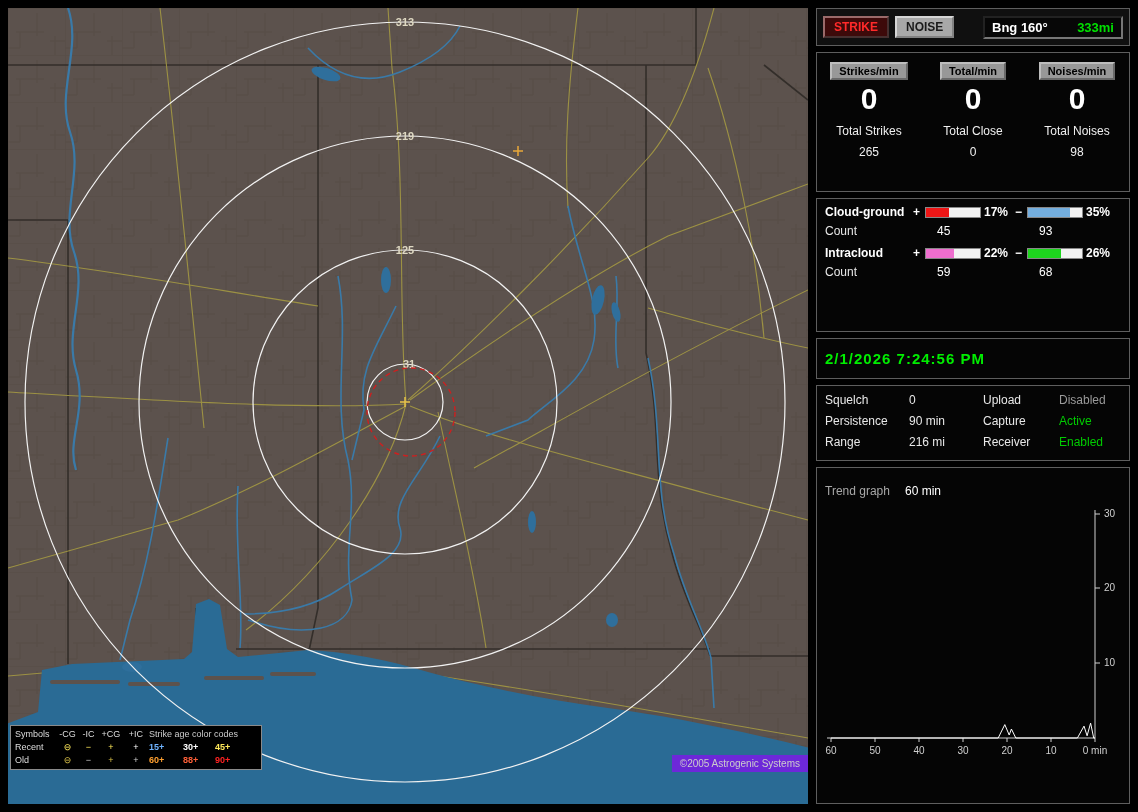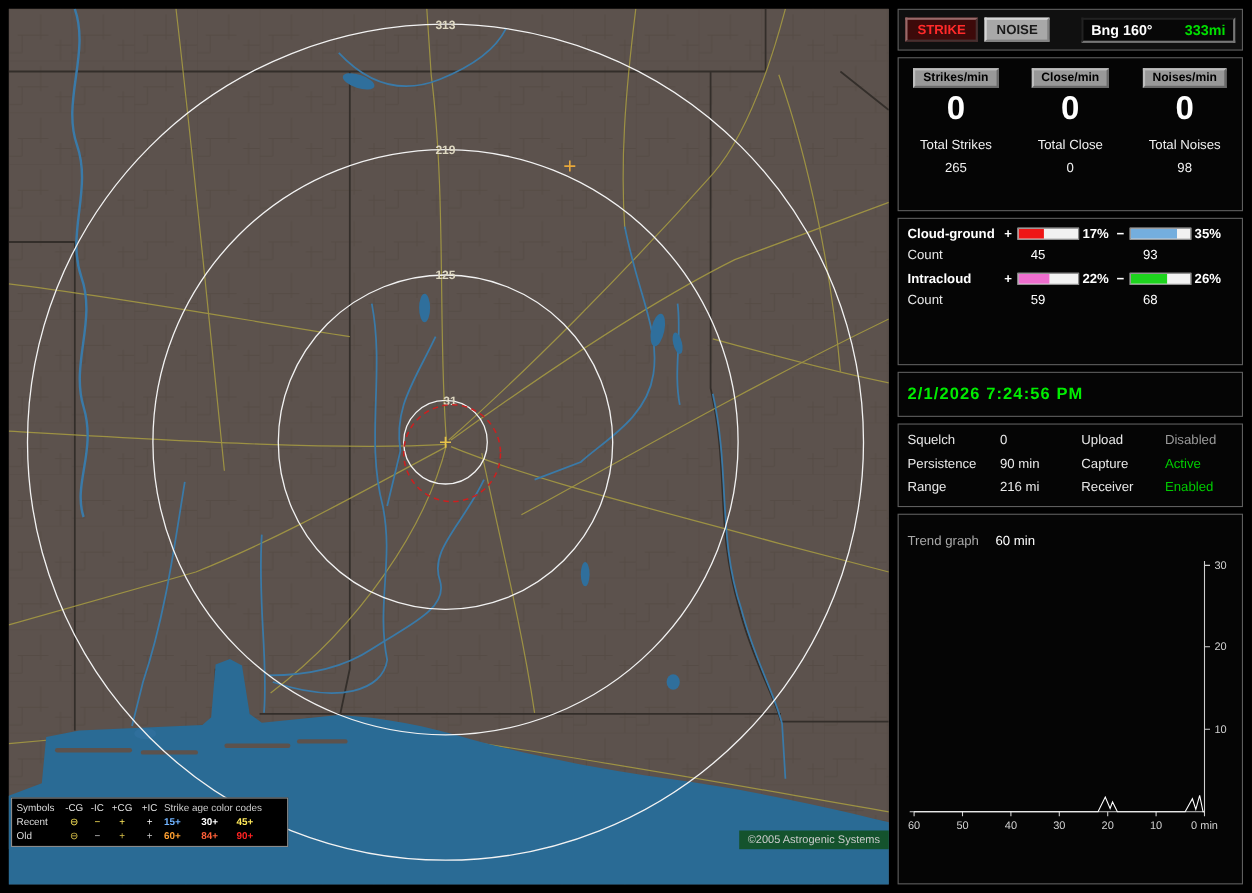--- a/index.html
+++ b/index.html
@@ -11,21 +11,21 @@
   .map-wrap{position:absolute;left:8px;top:8px;width:800px;height:764px;background:#5c524d;}
   .map-wrap svg{display:block}
   .legend{position:absolute;left:2px;bottom:2px;width:252px;background:#000;
           border:1px solid #8a8a8a;padding:2px 4px;font-size:9px;line-height:13px;}
   .lg-row{display:grid;grid-template-columns:42px 21px 21px 24px 26px 34px 32px 40px;align-items:center;}
   .lg-label{color:#dddddd}
   .lg-hdr{color:#dddddd}
   .lg-age-header{grid-column:6 / span 3;color:#cccccc}
   .lg-sym{font-weight:normal;text-align:center}
   .lg-age{font-weight:bold}
-  .copyright{position:absolute;right:0;bottom:0;background:#14532d;color:#cccccc;
+  .copyright{position:absolute;right:0;bottom:0;background:#6d28d9;color:#cccccc;
              font-size:10px;padding:3px 8px;}
 
   
   .panel{position:absolute;left:816px;top:8px;width:314px;height:796px;
          display:flex;flex-direction:column;gap:6px;}
   .box{background:#050505;border:1px solid #5e5e5e;}
 
   
   .toolbar{height:38px;display:flex;align-items:center;padding:0 6px;gap:6px;background:#101010;}
   .btn-strike{background:#3d0a0a;color:#ff2a2a;border:2px outset #9a6a6a;
@@ -191,21 +191,21 @@
       <span class="lg-age" style="color: rgb(255, 255, 255);">30+</span>
       <span class="lg-age" style="color: rgb(255, 233, 90);">45+</span>
     </div>
     <div class="lg-row">
       <span class="lg-label">Old</span>
       <span class="lg-sym" style="color: rgb(216, 192, 72);">⊖</span>
       <span class="lg-sym" style="color: rgb(204, 204, 204);">−</span>
       <span class="lg-sym" style="color: rgb(216, 192, 72);">+</span>
       <span class="lg-sym" style="color: rgb(204, 204, 204);">+</span>
       <span class="lg-age" style="color: rgb(255, 160, 48);">60+</span>
-      <span class="lg-age" style="color: rgb(255, 96, 56);">84+</span>
+      <span class="lg-age" style="color: rgb(255, 96, 56);">88+</span>
       <span class="lg-age" style="color: rgb(255, 34, 34);">90+</span>
     </div>
   </div>
 
   <div class="copyright">©2005 Astrogenic Systems</div>
 </div>
 
 <div class="panel">
 
   <div class="box toolbar">
@@ -218,21 +218,21 @@
   </div>
 
   <div class="box stats">
     <div class="counter-col">
       <span class="chip">Strikes/min</span>
       <div class="big-num">0</div>
       <div class="total-label">Total Strikes</div>
       <div class="total-value">265</div>
     </div>
     <div class="counter-col">
-      <span class="chip">Close/min</span>
+      <span class="chip">Total/min</span>
       <div class="big-num">0</div>
       <div class="total-label">Total Close</div>
       <div class="total-value">0</div>
     </div>
     <div class="counter-col">
       <span class="chip">Noises/min</span>
       <div class="big-num">0</div>
       <div class="total-label">Total Noises</div>
       <div class="total-value">98</div>
     </div>

